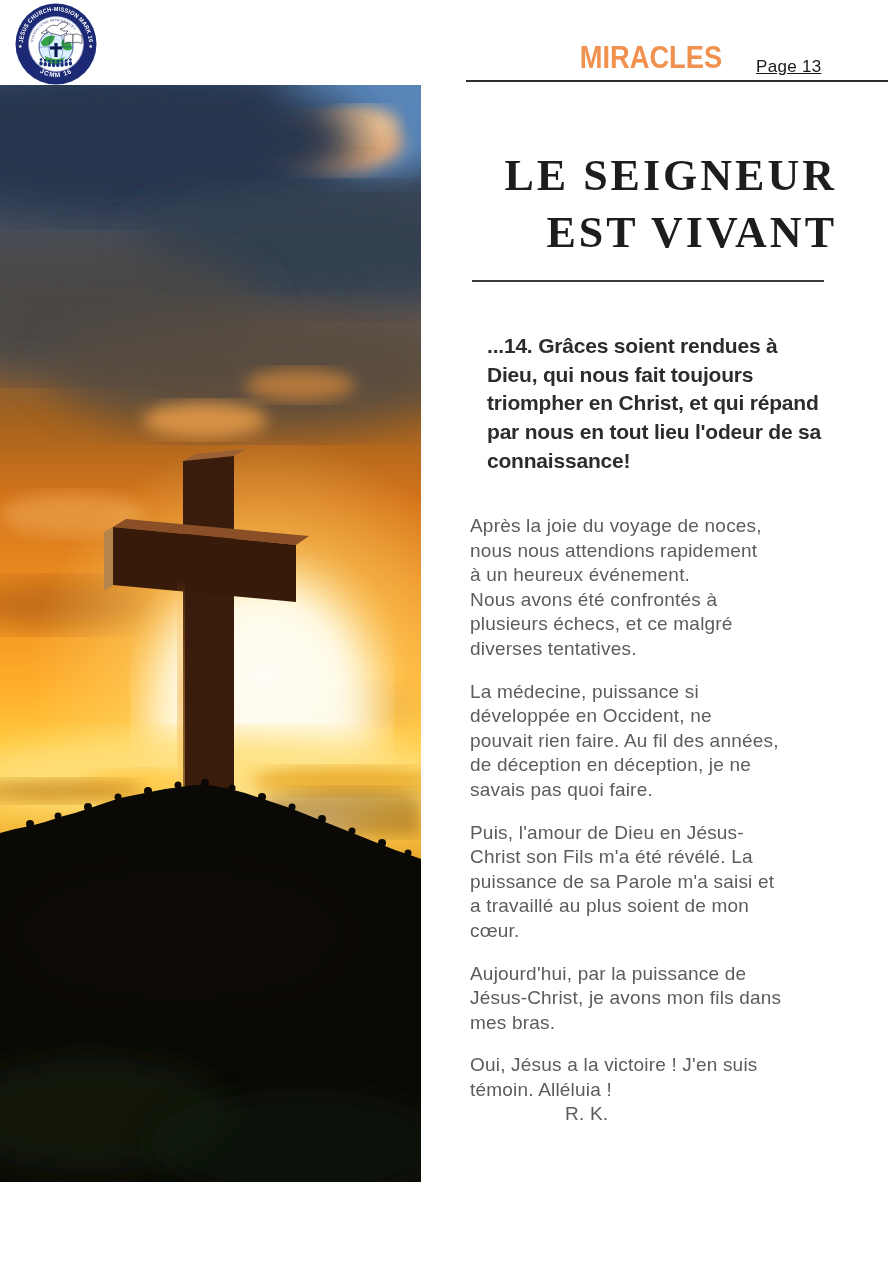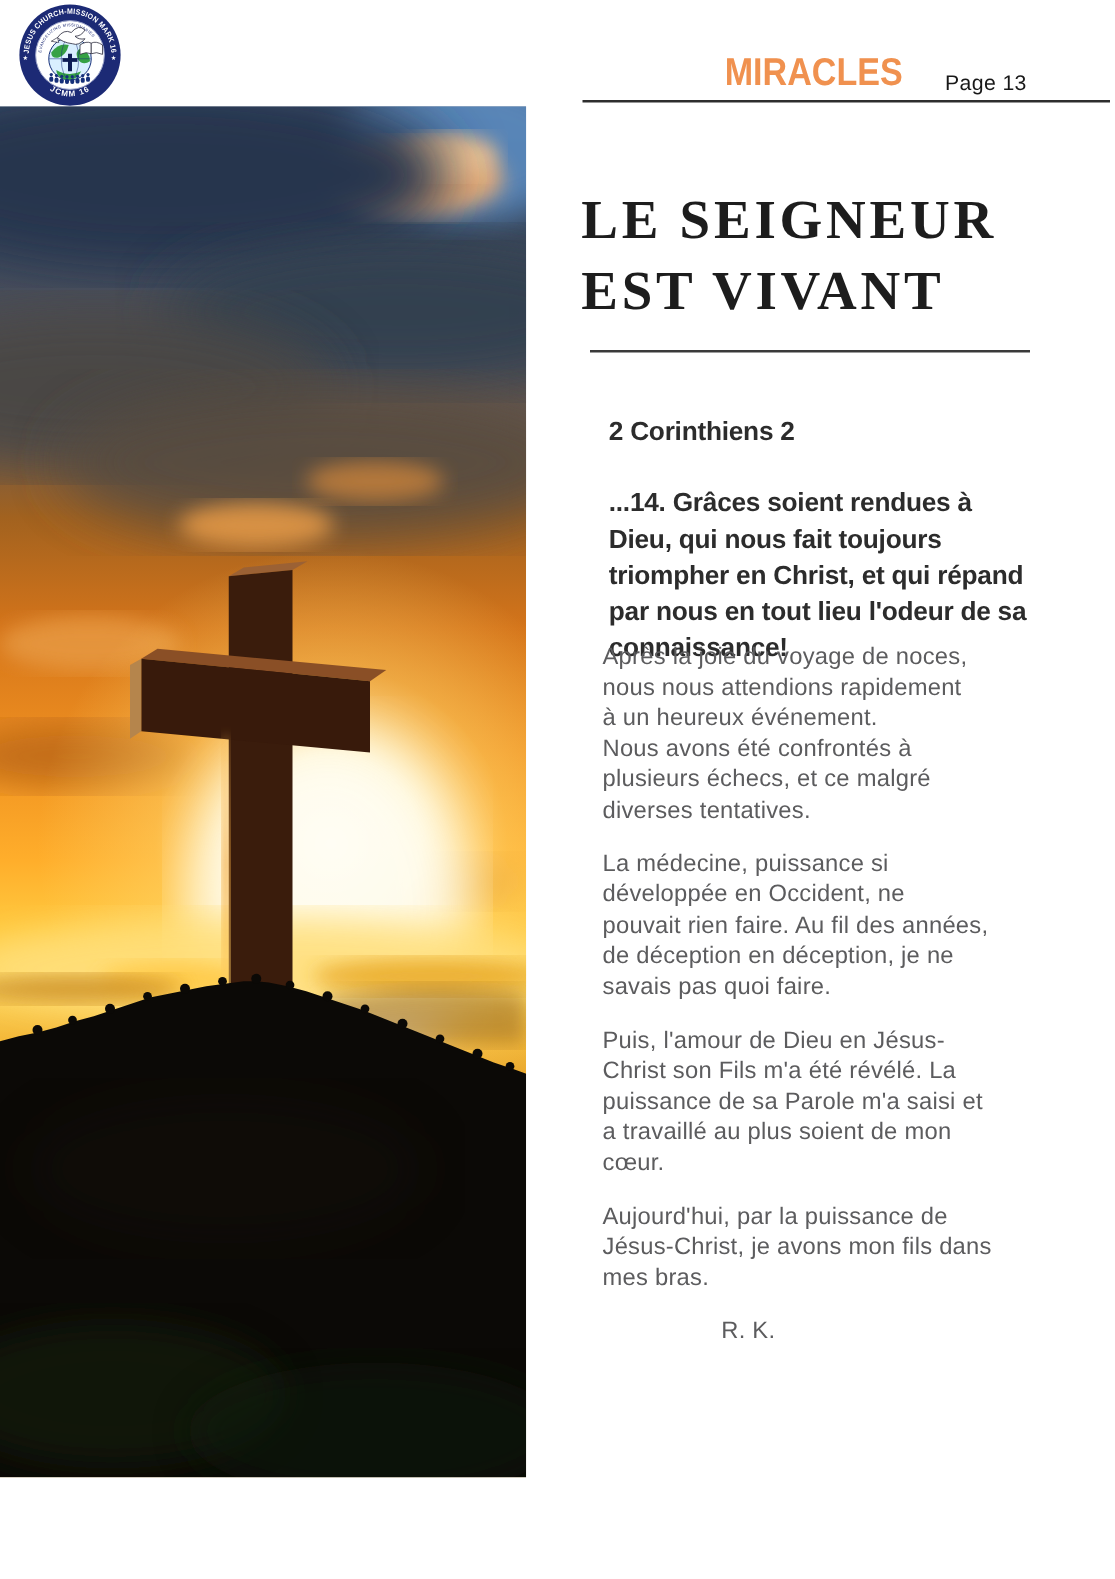--- a/index.html
+++ b/index.html
@@ -10,49 +10,49 @@
   
   .logo-wrap{position:absolute;left:15px;top:3px;width:82px;height:82px;}
   .mag-title{
     position:absolute;left:465px;top:42px;width:372px;text-align:center;
   }
   .mag-title span{
     display:inline-block;font-weight:bold;font-size:31px;line-height:31px;
     letter-spacing:0px;color:#f0914f;transform:scaleX(.88);transform-origin:center;
   }
   .page-num{
-    position:absolute;left:756px;top:57px;font-size:17px;color:#181818;letter-spacing:.3px;
+    position:absolute;left:756px;top:57px;font-size:17px;color:#181818;letter-spacing:.3px;text-decoration:underline;
   }
   .header-rule{
     position:absolute;left:466px;top:80px;width:422px;height:0;
     border-top:2px solid #2e2e2e;
   }
   
   .photo{
     position:absolute;left:0;top:85px;width:421px;height:1097px;overflow:hidden;
   }
   .photo svg{display:block;}
   
   .article-title{
     position:absolute;left:465px;top:118px;width:372px;
     font-family:"Liberation Serif",serif;font-weight:bold;
     font-size:44px;line-height:57px;letter-spacing:3px;color:#1d1d1d;
-    text-align:left;white-space:pre-line;
+    text-align:right;white-space:pre-line;
   }
   .title-divider{
     position:absolute;left:472px;top:280px;width:352px;height:0;
     border-top:2px solid #3a3a3a;
   }
   .scripture{
     position:absolute;left:487px;top:303px;width:365px;
     font-weight:bold;font-size:21px;line-height:28.8px;letter-spacing:-.2px;
     color:#2c2c2c;white-space:pre-line;
   }
   .body-copy{
-    position:absolute;left:482px;top:514px;width:380px;
+    position:absolute;left:470px;top:514px;width:380px;
     font-size:19px;line-height:24.6px;letter-spacing:.2px;color:#5c5c5e;
   }
   .body-copy p{margin:0 0 18px 0;white-space:pre-line;}
   .signature{padding-left:95px;white-space:pre-line;}
 </style>
 </head>
 <body>
 
 <div class="page">
 
@@ -256,21 +256,20 @@
       <ellipse cx="90" cy="1030" rx="140" ry="60" fill="#13200a" opacity="0.55" filter="url(#b14)"></ellipse>
       <ellipse cx="300" cy="1060" rx="150" ry="55" fill="#101b08" opacity="0.5" filter="url(#b14)"></ellipse>
     </svg>
   </div>
 
   <h1 class="article-title">LE SEIGNEUR
 EST VIVANT</h1>
   <div class="title-divider"></div>
 
   <div class="scripture">
-    <div>2 Corinthiens 2</div>
     <div>...14. Grâces soient rendues à
 Dieu, qui nous fait toujours
 triompher en Christ, et qui répand
 par nous en tout lieu l'odeur de sa
 connaissance!</div>
   </div>
 
   <div class="body-copy">
     <p>Après la joie du voyage de noces,
 nous nous attendions rapidement
@@ -284,16 +283,18 @@
 de déception en déception, je ne
 savais pas quoi faire.</p>
     <p>Puis, l'amour de Dieu en Jésus-
 Christ son Fils m'a été révélé. La
 puissance de sa Parole m'a saisi et
 a travaillé au plus soient de mon
 cœur.</p>
     <p>Aujourd'hui, par la puissance de
 Jésus-Christ, je avons mon fils dans
 mes bras.</p>
+    <p style="margin-bottom:0;">Oui, Jésus a la victoire ! J'en suis
+témoin. Alléluia !</p>
     <div class="signature">R. K.</div>
   </div>
 
 </div>
 
 </body></html>

